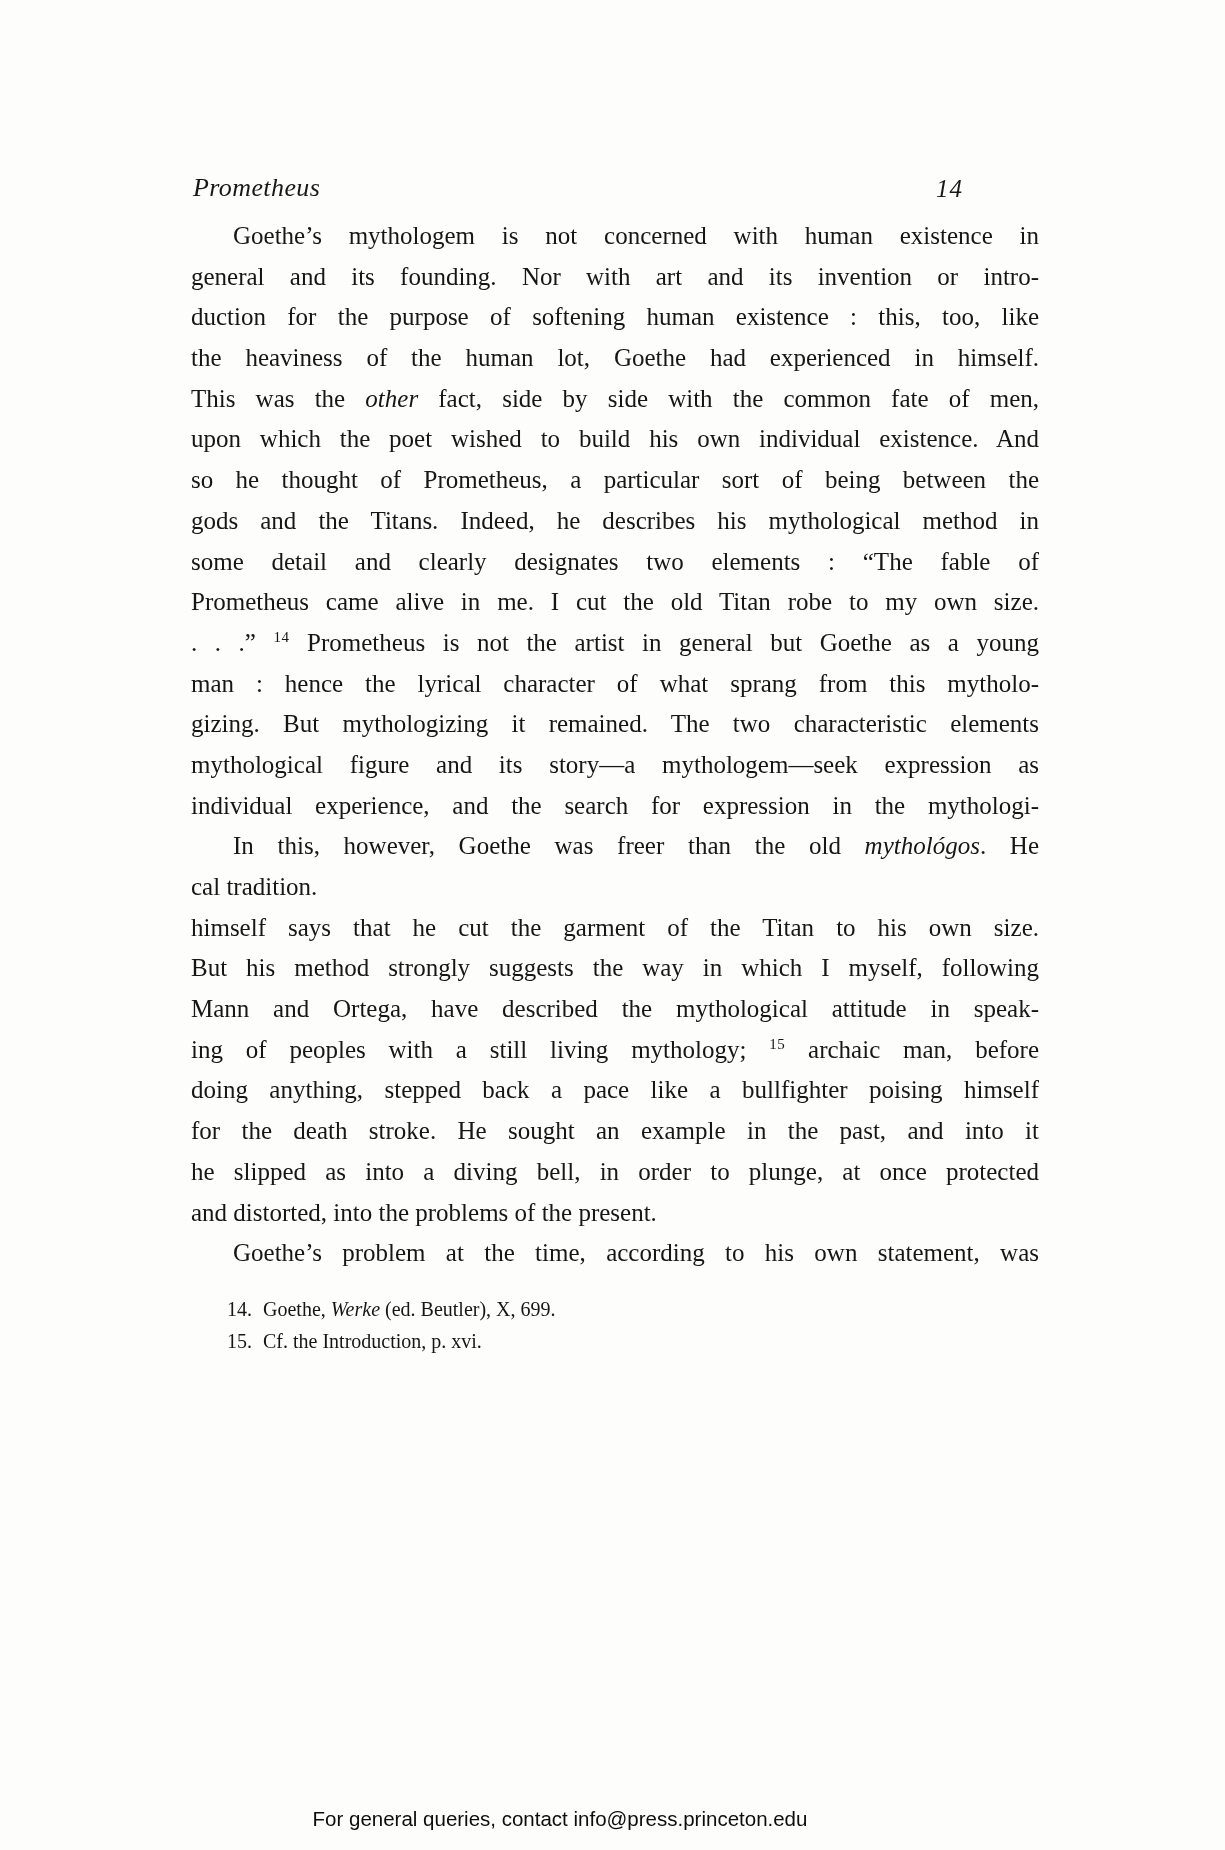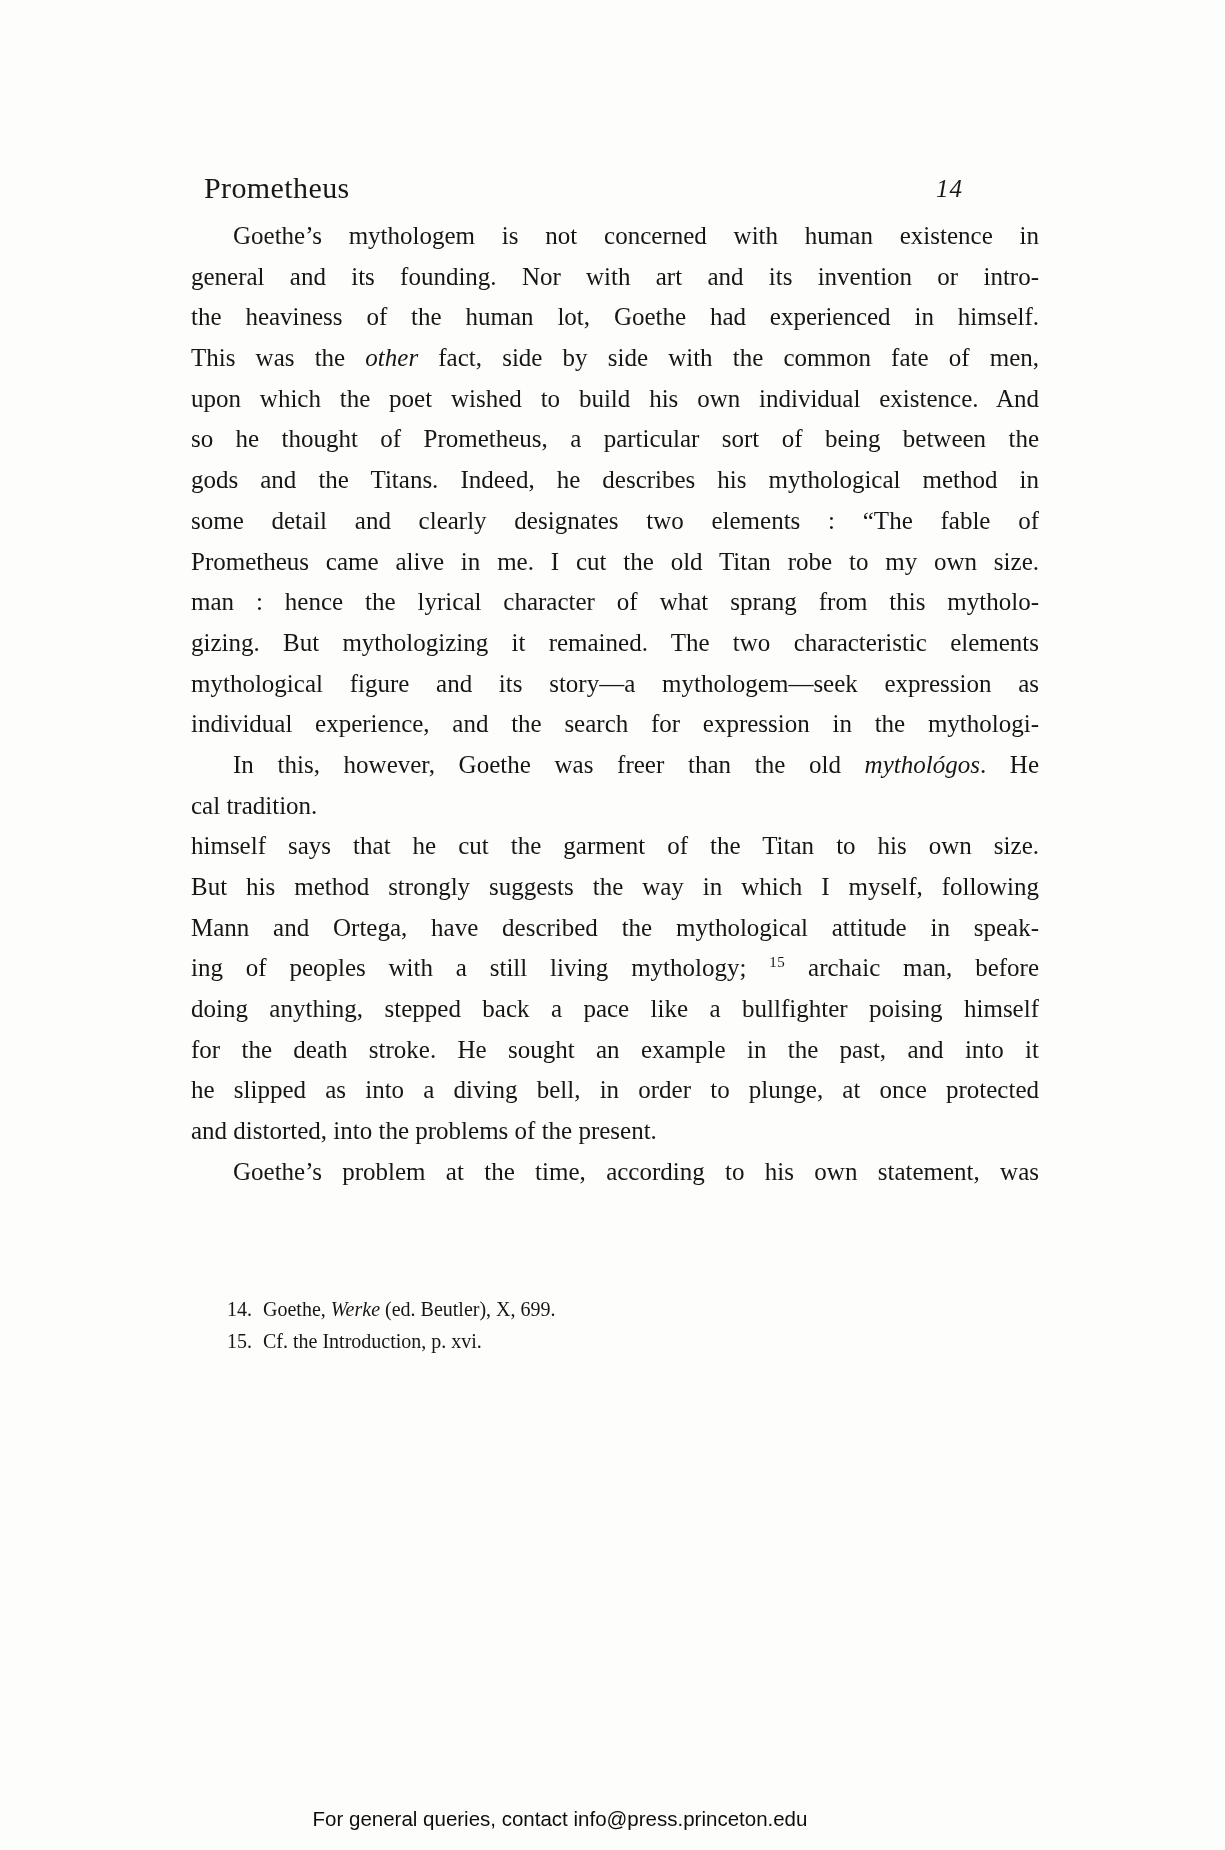--- a/index.html
+++ b/index.html
@@ -27,24 +27,24 @@
     color: #0d0d0d;
     letter-spacing: 0.2px;
   }
 
   
   .rh-title {
     position: absolute;
     left: 193px;
     top: 172px;
     font-family: "Liberation Serif", serif;
-    font-size: 30px;
+    font-style: italic;
+    font-size: 26px;
     line-height: 32px;
     letter-spacing: 0.4px;
-    margin-left: 11px;
   }
   .rh-page {
     position: absolute;
     left: 936px;
     top: 174px;
     font-family: "Liberation Serif", serif;
     font-style: italic;
     font-size: 25px;
     line-height: 30px;
     letter-spacing: 1px;
@@ -111,27 +111,29 @@
 
 <div class="page">
 
 
   <span class="rh-title">Prometheus</span>
   <span class="rh-page">14</span>
 
   <div class="body-text">
       <div class="line just indent"><span>Goethe’s mythologem is not concerned with human existence in</span></div>
       <div class="line just"><span>general and its founding. Nor with art and its invention or intro-</span></div>
+      <div class="line just"><span>duction for the purpose of softening human existence : this, too, like</span></div>
       <div class="line just"><span>the heaviness of the human lot, Goethe had experienced in himself.</span></div>
       <div class="line just"><span>This was the </span><span class="it">other</span><span> fact, side by side with the common fate of men,</span></div>
       <div class="line just"><span>upon which the poet wished to build his own individual existence. And</span></div>
       <div class="line just"><span>so he thought of Prometheus, a particular sort of being between the</span></div>
       <div class="line just"><span>gods and the Titans. Indeed, he describes his mythological method in</span></div>
       <div class="line just"><span>some detail and clearly designates two elements : “The fable of</span></div>
       <div class="line just"><span>Prometheus came alive in me. I cut the old Titan robe to my own size.</span></div>
+      <div class="line just"><span>. . .” </span><span class="sup">14</span><span> Prometheus is not the artist in general but Goethe as a young</span></div>
       <div class="line just"><span>man : hence the lyrical character of what sprang from this mytholo-</span></div>
       <div class="line just"><span>gizing. But mythologizing it remained. The two characteristic elements</span></div>
       <div class="line just"><span>mythological figure and its story—a mythologem—seek expression as</span></div>
       <div class="line just"><span>individual experience, and the search for expression in the mythologi-</span></div>
       <div class="line just indent"><span>In this, however, Goethe was freer than the old </span><span class="it">mythológos</span><span>. He</span></div>
       <div class="line"><span>cal tradition.</span></div>
       <div class="line just"><span>himself says that he cut the garment of the Titan to his own size.</span></div>
       <div class="line just"><span>But his method strongly suggests the way in which I myself, following</span></div>
       <div class="line just"><span>Mann and Ortega, have described the mythological attitude in speak-</span></div>
       <div class="line just"><span>ing of peoples with a still living mythology; </span><span class="sup">15</span><span> archaic man, before</span></div>

